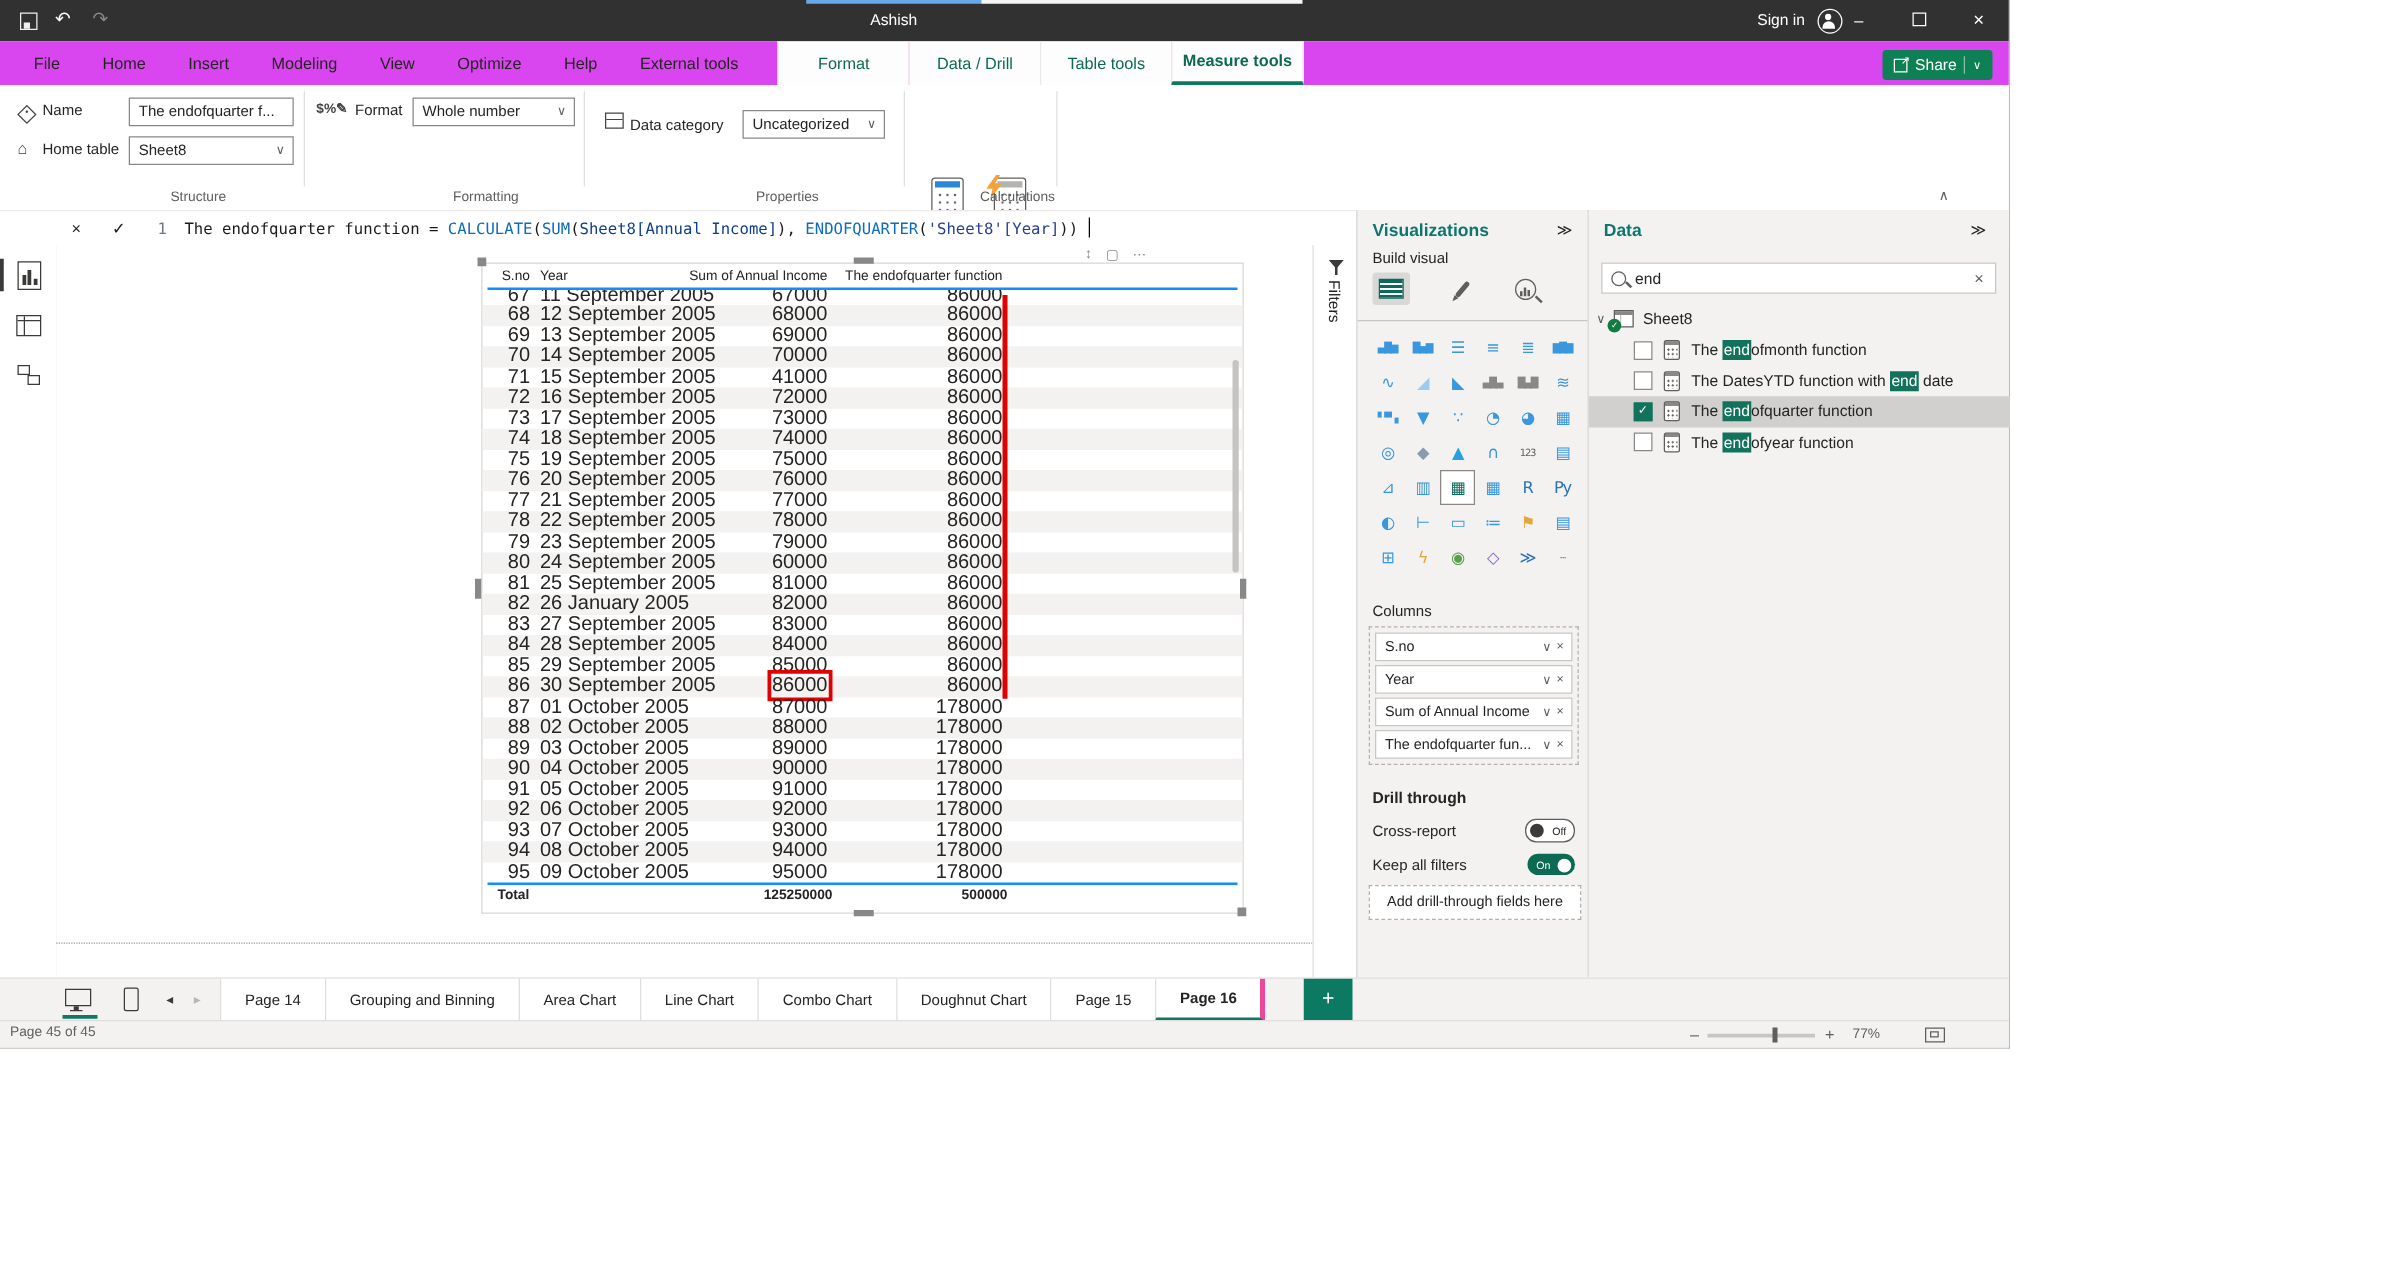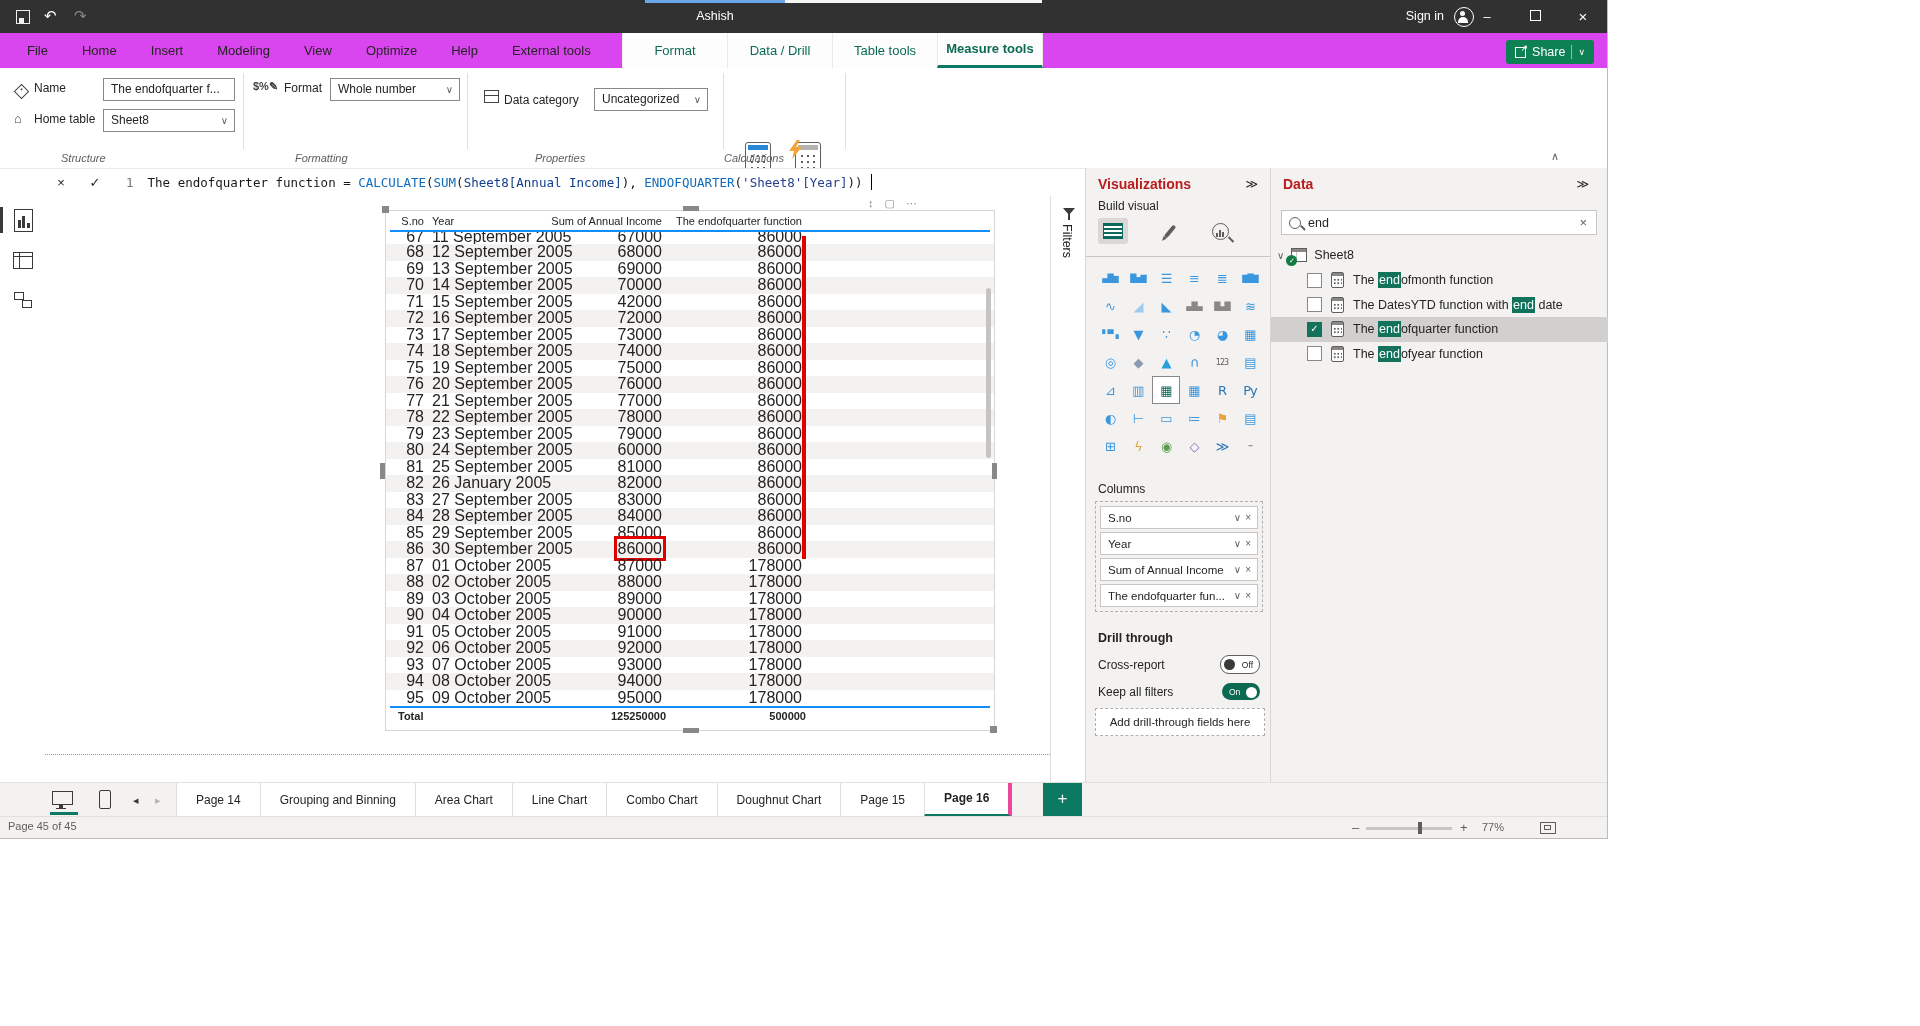--- a/index.html
+++ b/index.html
@@ -32,21 +32,21 @@
   .ctab.act{font-weight:bold;border-bottom:3px solid #0c7a63;line-height:32px;}
   .sharebtn{position:absolute;right:13px;top:7px;height:24px;background:#0e8154;border-radius:3px;color:#fff;
     font-size:12.5px;display:flex;align-items:center;padding:0 9px;gap:6px;}
   .shic{width:9px;height:9px;border:1.3px solid #fff;position:relative;display:inline-block;}
   .shic i{position:absolute;right:-3px;top:-5px;font-size:9px;font-style:normal;color:#fff;}
   .sharesep{width:1px;height:14px;background:rgba(255,255,255,.5);}
 
   
   .ribbon{position:absolute;left:0;top:68px;width:100%;height:100px;background:#fff;border-bottom:1px solid #d1cfcd;}
   .gsep{position:absolute;top:5px;height:76px;width:1px;background:#e1dfdd;}
-  .glabel{position:absolute;top:84px;font-size:11px;color:#605e5c;width:120px;text-align:left;font-style:italic;}
+  .glabel{position:absolute;top:84px;font-size:11px;color:#605e5c;width:120px;text-align:right;}
   .rlabel{position:absolute;font-size:12px;color:#252423;}
   .ricon{position:absolute;font-size:13px;color:#444;}
   .inputbox{position:absolute;height:21px;border:1px solid #8a8886;background:#fff;font-size:12px;line-height:21px;padding:0 7px;color:#252423;}
   .selbox{position:absolute;height:21px;border:1px solid #8a8886;background:#fff;font-size:12px;line-height:21px;padding:0 7px;color:#252423;}
   .selbox .chv{position:absolute;right:6px;top:0;color:#605e5c;font-size:10px;}
   .tagic{position:absolute;width:9px;height:9px;border:1.3px solid #444;transform:rotate(45deg);}
   .tagic i{position:absolute;left:1.5px;top:1.5px;width:2px;height:2px;border-radius:50%;background:#444;display:block;}
   .spin{position:absolute;width:60px;height:21px;border:1px solid #8a8886;background:#fff;font-size:12px;line-height:21px;padding-left:6px;}
   .spin .ud{position:absolute;right:3px;top:1px;font-size:7px;color:#605e5c;line-height:9px;text-align:center;}
   .dollarp{font-size:13px;font-weight:bold;color:#252423;}
@@ -111,21 +111,21 @@
   
   .fstrip{position:absolute;left:1050px;top:196px;width:35px;height:586px;background:#fff;border-left:1px solid #e1dfdd;}
   .funnel{position:absolute;left:12px;top:12px;width:0;height:0;border-left:6px solid transparent;border-right:6px solid transparent;border-top:7px solid #3b3a39;}
   .funnel i{position:absolute;left:-1px;top:-2px;width:2px;height:7px;background:#3b3a39;display:block;}
   .fstext{position:absolute;left:9px;top:28px;writing-mode:vertical-rl;font-size:12.5px;color:#252423;}
 
   
   .pane{position:absolute;top:168px;height:614px;background:#f3f2f1;box-sizing:border-box;}
   .vizpane{left:1085px;width:185px;border-left:1px solid #d8d6d4;}
   .datapane{left:1270px;width:337px;border-left:1px solid #d8d6d4;}
-  .ptitle{position:absolute;left:12px;top:8px;font-size:14px;font-weight:bold;color:#b91c1c;}
+  .ptitle{position:absolute;left:12px;top:8px;font-size:14px;font-weight:bold;color:#0f766e;}
   .pcollapse{position:absolute;top:9px;font-size:12px;color:#252423;}
   .buildlbl{position:absolute;left:12px;top:31px;font-size:12px;color:#252423;}
   .vtabs{position:absolute;left:12px;top:50px;display:flex;gap:40px;align-items:center;}
   .vtab1{width:30px;height:26px;background:#dad8d6;border-radius:3px;display:flex;align-items:center;justify-content:center;}
   .tblglyph{width:18px;height:14px;border:1px solid #0c695c;background:repeating-linear-gradient(#0c695c 0 2px,#fff 2px 4px);}
   .brush{width:4px;height:15px;background:#605e5c;transform:rotate(40deg);border-radius:2px;position:relative;}
   .brush i{position:absolute;left:0;bottom:-5px;width:0;height:0;border-left:2px solid transparent;border-right:2px solid transparent;border-top:5px solid #605e5c;display:block;}
   .magch{width:15px;height:15px;border:1.6px solid #605e5c;border-radius:50%;position:relative;}
   .magch i{position:absolute;right:-4px;bottom:-4px;width:2px;height:7px;background:#605e5c;transform:rotate(-45deg);display:block;}
   .magch b{position:absolute;bottom:2px;width:2px;background:#605e5c;display:block;}
@@ -375,21 +375,21 @@
         </div>
         <div class="trow alt">
           <div class="td col0"><span>70</span></div>
           <div class="td col1"><span>14 September 2005</span></div>
           <div class="td col2"><span>70000</span></div>
           <div class="td col3"><span>86000</span></div>
         </div>
         <div class="trow">
           <div class="td col0"><span>71</span></div>
           <div class="td col1"><span>15 September 2005</span></div>
-          <div class="td col2"><span>42000</span></div>
+          <div class="td col2"><span>41000</span></div>
           <div class="td col3"><span>86000</span></div>
         </div>
         <div class="trow alt">
           <div class="td col0"><span>72</span></div>
           <div class="td col1"><span>16 September 2005</span></div>
           <div class="td col2"><span>72000</span></div>
           <div class="td col3"><span>86000</span></div>
         </div>
         <div class="trow">
           <div class="td col0"><span>73</span></div>

